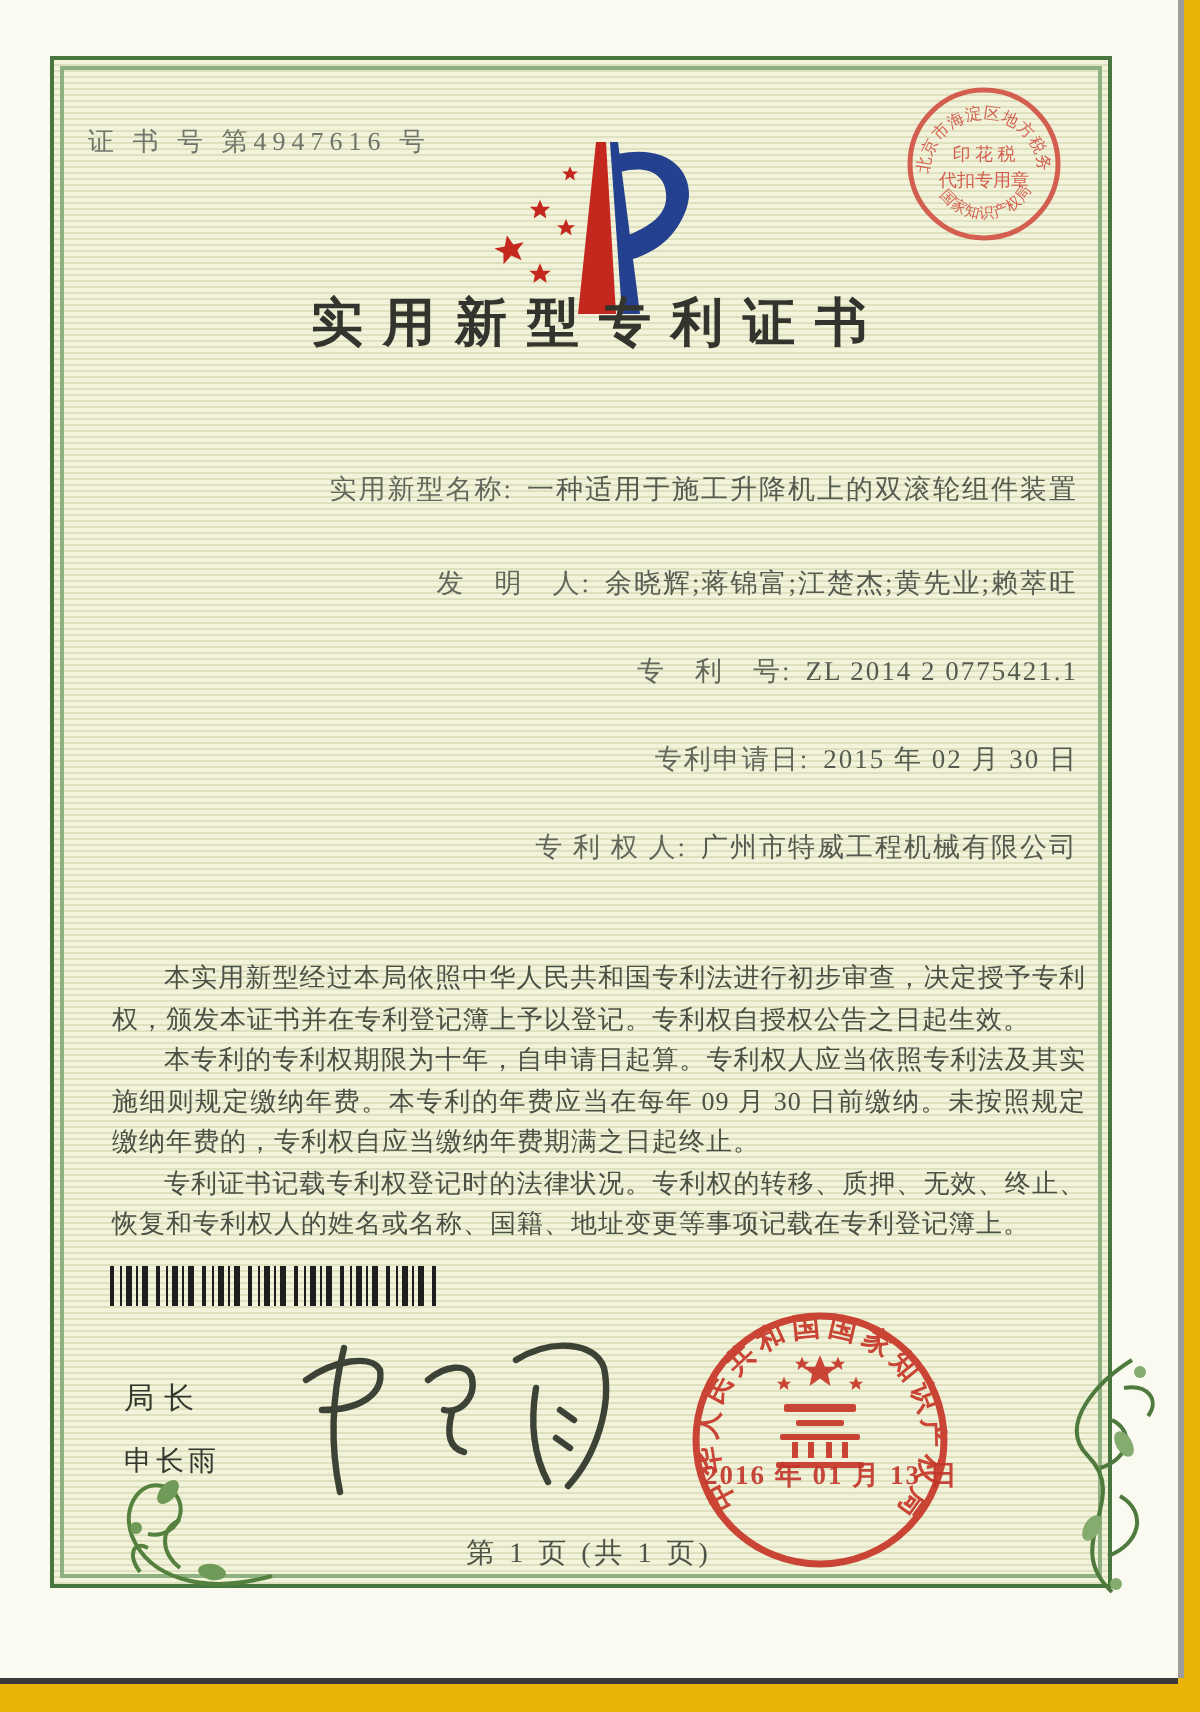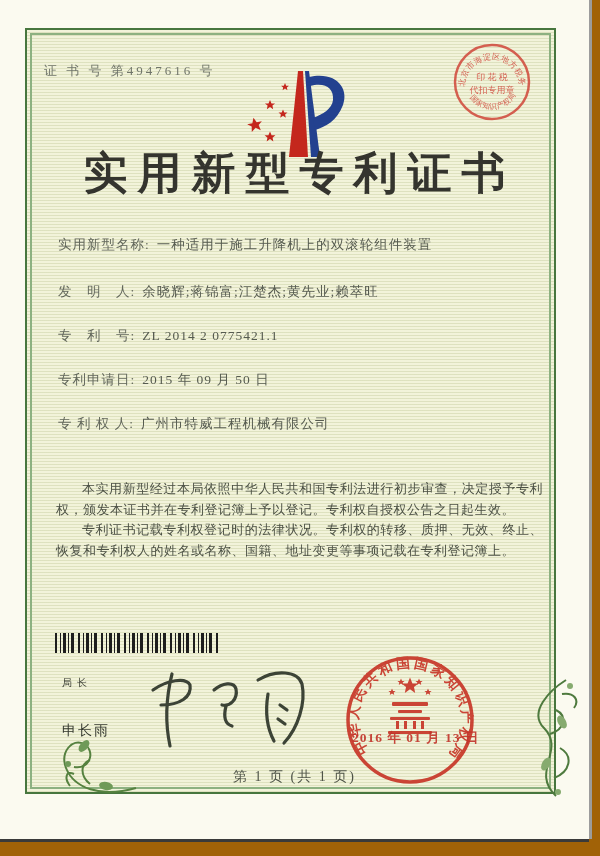--- a/index.html
+++ b/index.html
@@ -1,42 +1,42 @@
 <!DOCTYPE html>
 <html><head>
 <meta charset="utf-8">
 <style>
   html,body{margin:0;padding:0;}
   body{font-family:"Liberation Serif","DejaVu Serif",serif;}
-  #screen{position:relative;width:600px;height:856px;background:#a16207;overflow:hidden;}
+  #screen{position:relative;width:600px;height:856px;background:#eab308;overflow:hidden;}
   .paper{position:absolute;left:0;top:0;width:589px;height:839px;background:#fbfaf0;
          box-shadow:0 3px 0 #3a3a3a,3px 0 0 #9c9c9c;}
   .frame{position:absolute;left:25px;top:28px;width:527px;height:762px;
          border:2px solid #47763e;background-color:#f2f3da;
          background-image:repeating-linear-gradient(0deg,rgba(150,162,95,.22) 0,rgba(150,162,95,.22) 1px,transparent 1px,transparent 3px);}
   .frame::before{content:"";position:absolute;inset:3px;border:2px solid #8db181;pointer-events:none;}
   .abs{position:absolute;}
   .cert-no{left:44px;top:62px;font-size:13px;letter-spacing:3px;color:#70756a;}
-  .title{left:0;right:0;top:144px;text-align:center;font-size:44px;font-weight:bold;
+  .title{left:0;right:0;top:144px;text-align:center;font-size:26px;font-weight:bold;
          letter-spacing:10px;text-indent:10px;color:#34342e;}
-  .field{left:58px;right:50px;font-size:13.5px;color:#565b50;letter-spacing:1px;}
+  .field{left:58px;right:50px;font-size:13.5px;color:#565b50;letter-spacing:1px;text-align:right;}
   .field .lbl{color:#62675b;margin-right:7px;}
   .f0{top:236px}.f1{top:283px}.f2{top:327px}.f3{top:371px}.f4{top:415px}.f5{top:459px}
   .body-text{left:56px;right:46px;top:479px;font-size:13px;line-height:20.5px;
              color:#4b5044;text-align:justify;letter-spacing:.5px;}
   .body-text p{margin:0;text-indent:2em;}
   .barcode{left:55px;top:633px;width:164px;height:20px;
     background:repeating-linear-gradient(90deg,
       #1e1e1e 0 2px,transparent 2px 5px,
       #1e1e1e 5px 6px,transparent 6px 8px,
       #1e1e1e 8px 11px,transparent 11px 13px,
       #1e1e1e 13px 14px,transparent 14px 16px,
       #1e1e1e 16px 19px,transparent 19px 23px);}
-  .signer-title{left:62px;top:676px;font-family:"Liberation Sans",sans-serif;
-                font-size:10px;letter-spacing:5px;color:#33372d;text-align:right;}
+  .signer-title{left:62px;top:690px;font-family:"Liberation Sans",sans-serif;
+                font-size:15px;letter-spacing:5px;color:#33372d;text-align:right;}
   .signer-name{left:62px;top:722px;font-family:"Liberation Sans",sans-serif;
                font-size:14px;letter-spacing:2px;color:#33372d;}
   .seal-date{left:352px;top:729px;font-size:13.5px;font-weight:600;color:#c2342a;
              letter-spacing:1px;opacity:.9;}
   .footer{left:0;right:0;top:768px;text-align:center;font-size:14px;
           letter-spacing:2px;color:#4e5347;}
   svg text{font-family:"Liberation Serif","DejaVu Serif",serif;}
 </style>
 </head>
 <body>
@@ -84,28 +84,29 @@
     <div class="abs field f0">
       <span class="lbl">实用新型名称:</span><span>一种适用于施工升降机上的双滚轮组件装置</span>
     </div>
     <div class="abs field f1">
       <span class="lbl">发　明　人:</span><span>余晓辉;蒋锦富;江楚杰;黄先业;赖萃旺</span>
     </div>
     <div class="abs field f2">
       <span class="lbl">专　利　号:</span><span>ZL 2014 2 0775421.1</span>
     </div>
     <div class="abs field f3">
-      <span class="lbl">专利申请日:</span><span>2015 年 09 月 50 日</span>
+      <span class="lbl">专利申请日:</span><span>2015 年 02 月 30 日</span>
     </div>
     <div class="abs field f4">
       <span class="lbl">专 利 权 人:</span><span>广州市特威工程机械有限公司</span>
     </div>
 
     <div class="abs body-text">
       <p>本实用新型经过本局依照中华人民共和国专利法进行初步审查，决定授予专利权，颁发本证书并在专利登记簿上予以登记。专利权自授权公告之日起生效。</p>
+      <p>本专利的专利权期限为十年，自申请日起算。专利权人应当依照专利法及其实施细则规定缴纳年费。本专利的年费应当在每年 09 月 30 日前缴纳。未按照规定缴纳年费的，专利权自应当缴纳年费期满之日起终止。</p>
       <p>专利证书记载专利权登记时的法律状况。专利权的转移、质押、无效、终止、恢复和专利权人的姓名或名称、国籍、地址变更等事项记载在专利登记簿上。</p>
     </div>
 
     <div class="abs barcode"></div>
 
     <div class="abs signer-title">局长</div>
     <div class="abs signer-name">申长雨</div>
 
     <svg class="abs" style="left:138px;top:660px" width="180" height="92" viewBox="0 0 180 92">
       <g fill="none" stroke="#3c4336" stroke-width="3.2" stroke-linecap="round">

